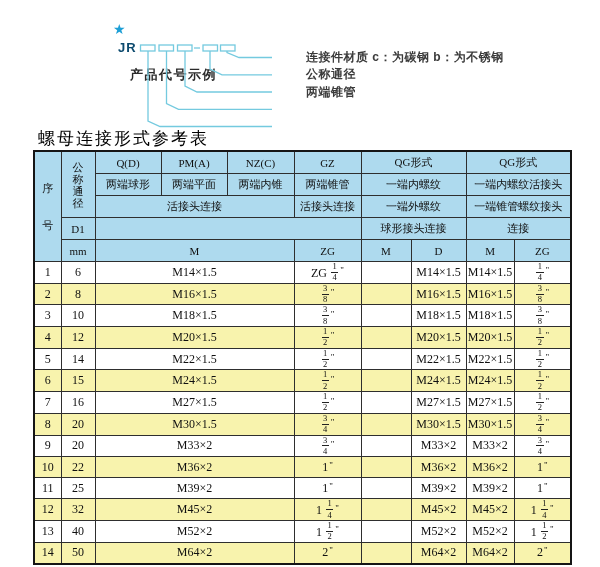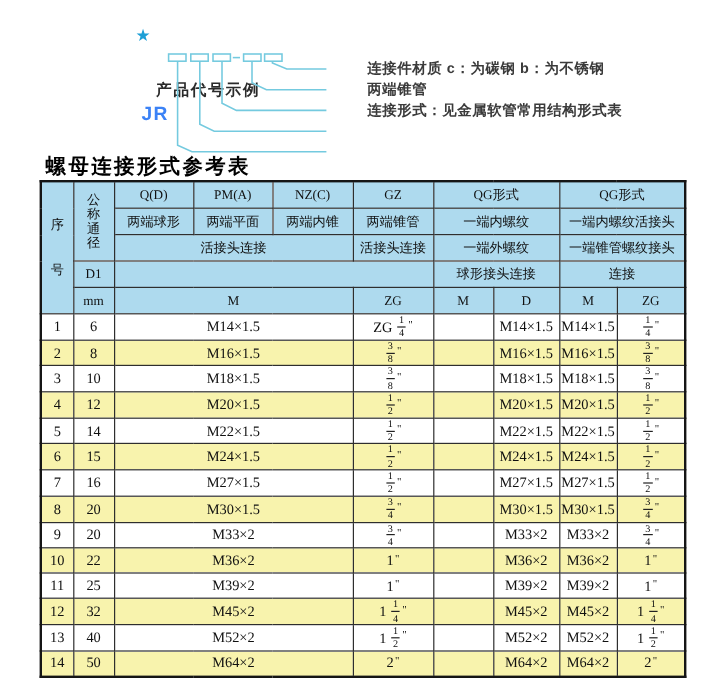--- a/index.html
+++ b/index.html
@@ -3,30 +3,30 @@
 <meta charset="utf-8">
 <style>
   html,body { margin:0; padding:0; background:#ffffff; }
   .page { position:relative; width:600px; height:567px; background:#ffffff; overflow:hidden;
           font-family:"Liberation Sans", sans-serif; }
 
   
   .diagram-star    { position:absolute; left:113px; top:21px; color:#1d9fd6; font-size:14px; }
   .diagram-heading { position:absolute; left:130px; top:22px; font-size:13px; font-weight:bold;
                      color:#2a2a2a; letter-spacing:1.5px;margin-top:44px; }
-  .code-prefix     { position:absolute; left:118px; top:40px; font-size:16px; font-weight:bold;
-                     color:#3b82f6; letter-spacing:1px;margin-top:47px; }
+  .code-prefix     { position:absolute; left:118px; top:40px; font-size:13px; font-weight:bold;
+                     color:#0c4a6e; letter-spacing:1px; }
   .diagram-lines   { position:absolute; left:0; top:0; }
   .callout-labels  { position:absolute; left:278px; top:49px; }
   .callout-label   { height:17.3px; line-height:17.3px; font-size:12px; font-weight:bold;
                      color:#3b3b3b; white-space:nowrap; letter-spacing:0.5px;margin-left:28px; }
 
   
   .table-title { position:absolute; left:38px; top:127px; font-family:"Liberation Serif", serif;
-                 font-size:17px; font-weight:bold; color:#000; letter-spacing:2px; }
+                 font-size:17px; font-weight:normal; color:#000; letter-spacing:2px; }
 
   
   table.ref { position:absolute; left:33px; top:150px; width:537px; border-collapse:collapse;
               table-layout:fixed; border:2px solid #151515; font-family:"Liberation Serif", serif; }
   .ref th, .ref td { border:1px solid #2e2e2e; text-align:center; vertical-align:middle;
                      padding:0; overflow:hidden; }
   .ref thead th { background:#aedaee; font-weight:normal; font-size:11px; color:#101010; height:21px; }
   .ref tbody td { font-size:12px; height:20px; color:#101010; background:#ffffff; }
   .ref tbody tr.alt td { background:#f8f3ad; }
   .vert-dn     { line-height:12px; font-size:11px; }
@@ -59,22 +59,22 @@
       <polyline points="227,51 227,52.5 239,57.5 272,57.5"></polyline>
       <polyline points="210,51 210,69 222,74.8 272,74.8"></polyline>
       <polyline points="185,51 185,86 197,92 272,92"></polyline>
       <polyline points="166.5,51 166.5,103.5 178.5,109.3 272,109.3"></polyline>
       <polyline points="148,51 148,121 160,126.5 272,126.5"></polyline>
     </g>
   </svg>
 
   <div class="callout-labels">
       <div class="callout-label">连接件材质  c：为碳钢  b：为不锈钢</div>
+      <div class="callout-label">公称通径</div>
       <div class="callout-label">两端锥管</div>
-      <div class="callout-label">连接形式：见金属软管常用结构形式表</div>
     </div>
 
   <div class="table-title">螺母连接形式参考表</div>
 
   <table class="ref">
     <colgroup>
       <col style="width:27px">
         <col style="width:34px">
       <col style="width:66px">
         <col style="width:66px">

